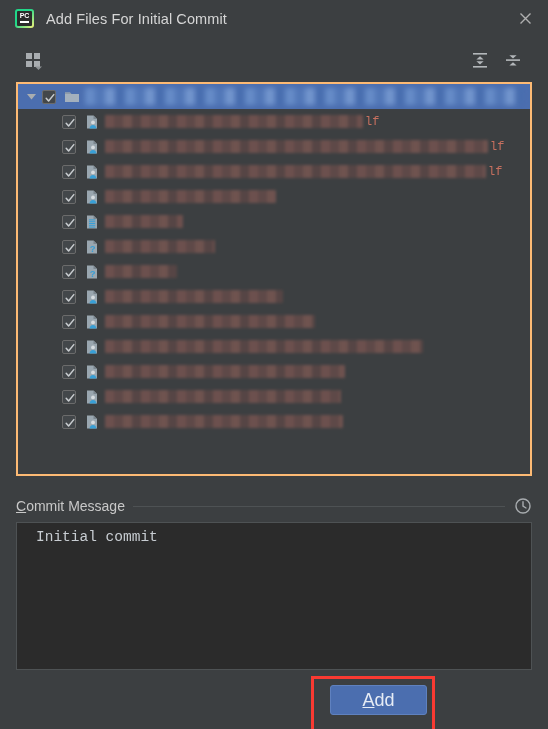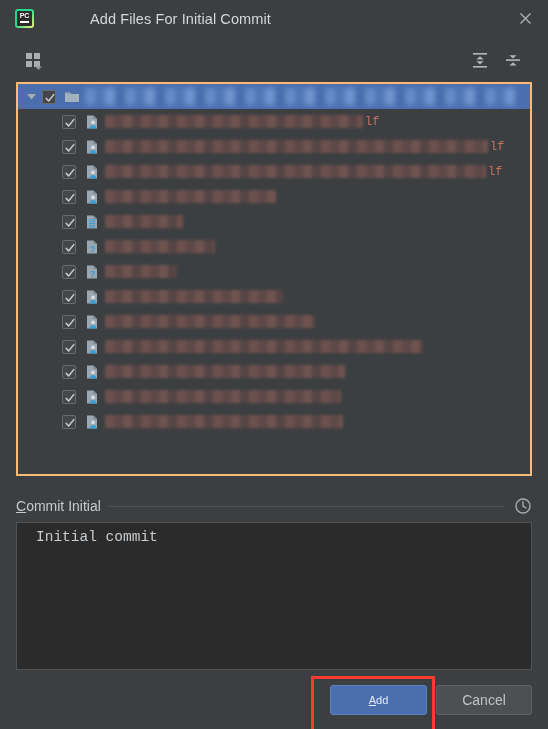--- a/index.html
+++ b/index.html
@@ -17,21 +17,21 @@
     width: 548px; height: 729px;
     background: #3c3f41;
     color: #bbbbbb;
   }
 
   
   #titlebar {
     position: absolute; left: 0; top: 0;
     width: 548px; height: 37px;
     background: #3c3f41;
-    display: flex; align-items: center; gap: 44px;
+    display: flex; align-items: center;
   }
   #app-icon {
     width: 22px; height: 22px;
     margin-left: 14px; margin-right: 10px;
     position: relative; flex: 0 0 auto;
   }
   #app-icon .sq {
     position: absolute; left: 1px; top: 1px;
     width: 19px; height: 19px;
     border-radius: 3px;
@@ -169,21 +169,21 @@
     white-space: pre-wrap; line-height: 18px;
   }
 
   
   #btn-add {
     position: absolute; left: 330px; top: 685px;
     width: 97px; height: 30px;
     background: #4b6eaf;
     border: 1px solid #5f81bf;
     border-radius: 3px;
-    color: #e6ecf5; font-size: 11px;
+    color: #e6ecf5; font-size: 18px;
     display: flex; align-items: center; justify-content: center;
     cursor: pointer;
   }
   #btn-cancel {
     position: absolute; left: 436px; top: 685px;
     width: 96px; height: 30px;
     background: #4c5052;
     border: 1px solid #5e6265;
     border-radius: 3px;
     color: #c2c2c2; font-size: 14px;
@@ -492,37 +492,34 @@
               <circle cx="9" cy="8.4" r="1.9" fill="#d6dce0"></circle>
               <path d="M5.6 14.5 c0-2.1 1.6-3.5 3.4-3.5 s3.4 1.4 3.4 3.5 Z" fill="#389fd6"></path>
             </svg>
           </div>
           <div class="redact" style="width: 238px;"></div>
         </div>
       </div>
   </div>
 
   <div id="cm-head">
-    <div id="cm-label"><u>C</u><span>ommit Initial</span></div>
+    <div id="cm-label"><u>C</u><span>ommit Message</span></div>
     <div id="cm-rule"></div>
     <div id="cm-history">
       <svg width="18" height="18" viewBox="0 0 18 18" aria-hidden="true">
         <circle cx="9" cy="9" r="7" fill="none" stroke="#a8acaf" stroke-width="1.4"></circle>
         <path d="M9 4.8 L9 9.2 L12 11" fill="none" stroke="#a8acaf" stroke-width="1.4" stroke-linecap="round"></path>
       </svg>
     </div>
   </div>
 
   <div id="cm-box">
     <div id="cm-text">Initial commit</div>
   </div>
 
   <div id="btn-add">
       <span><u>A</u><span>dd</span></span>
     </div>
 
-  <div id="btn-cancel">
-      <span>Cancel</span>
-    </div>
 
   <div id="annot"></div>
 
 </div>
 
 </body></html>

